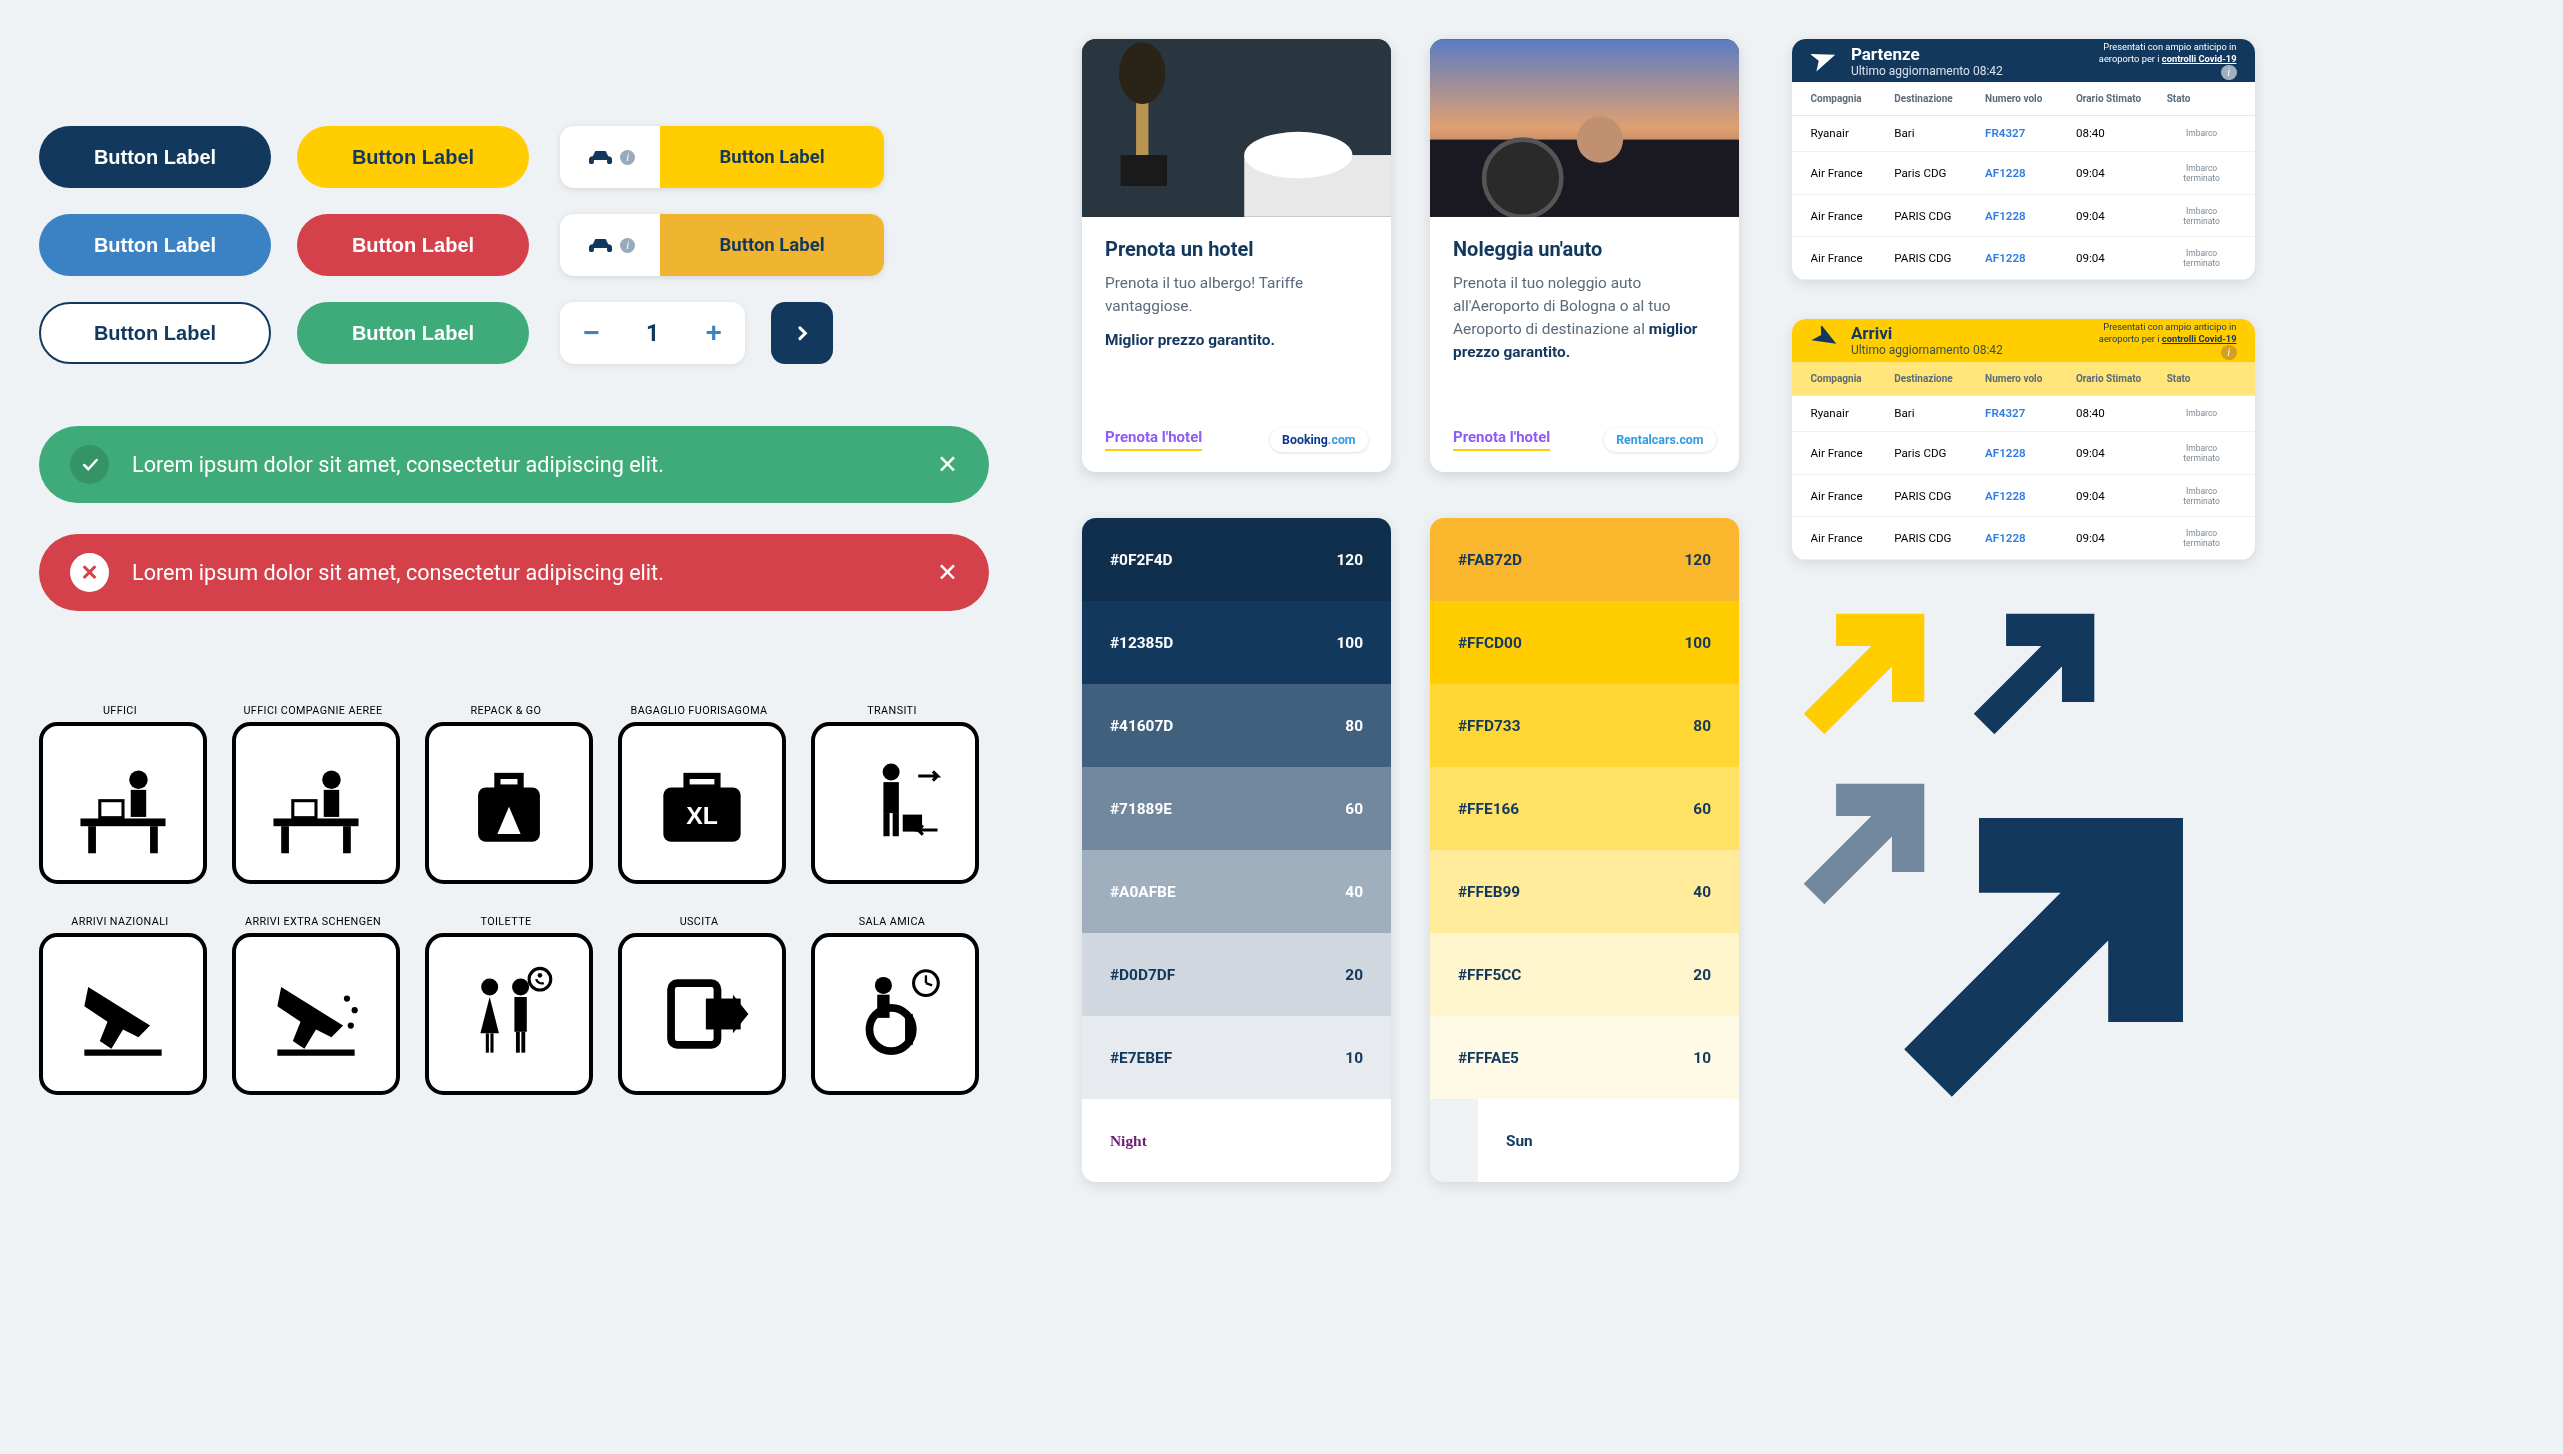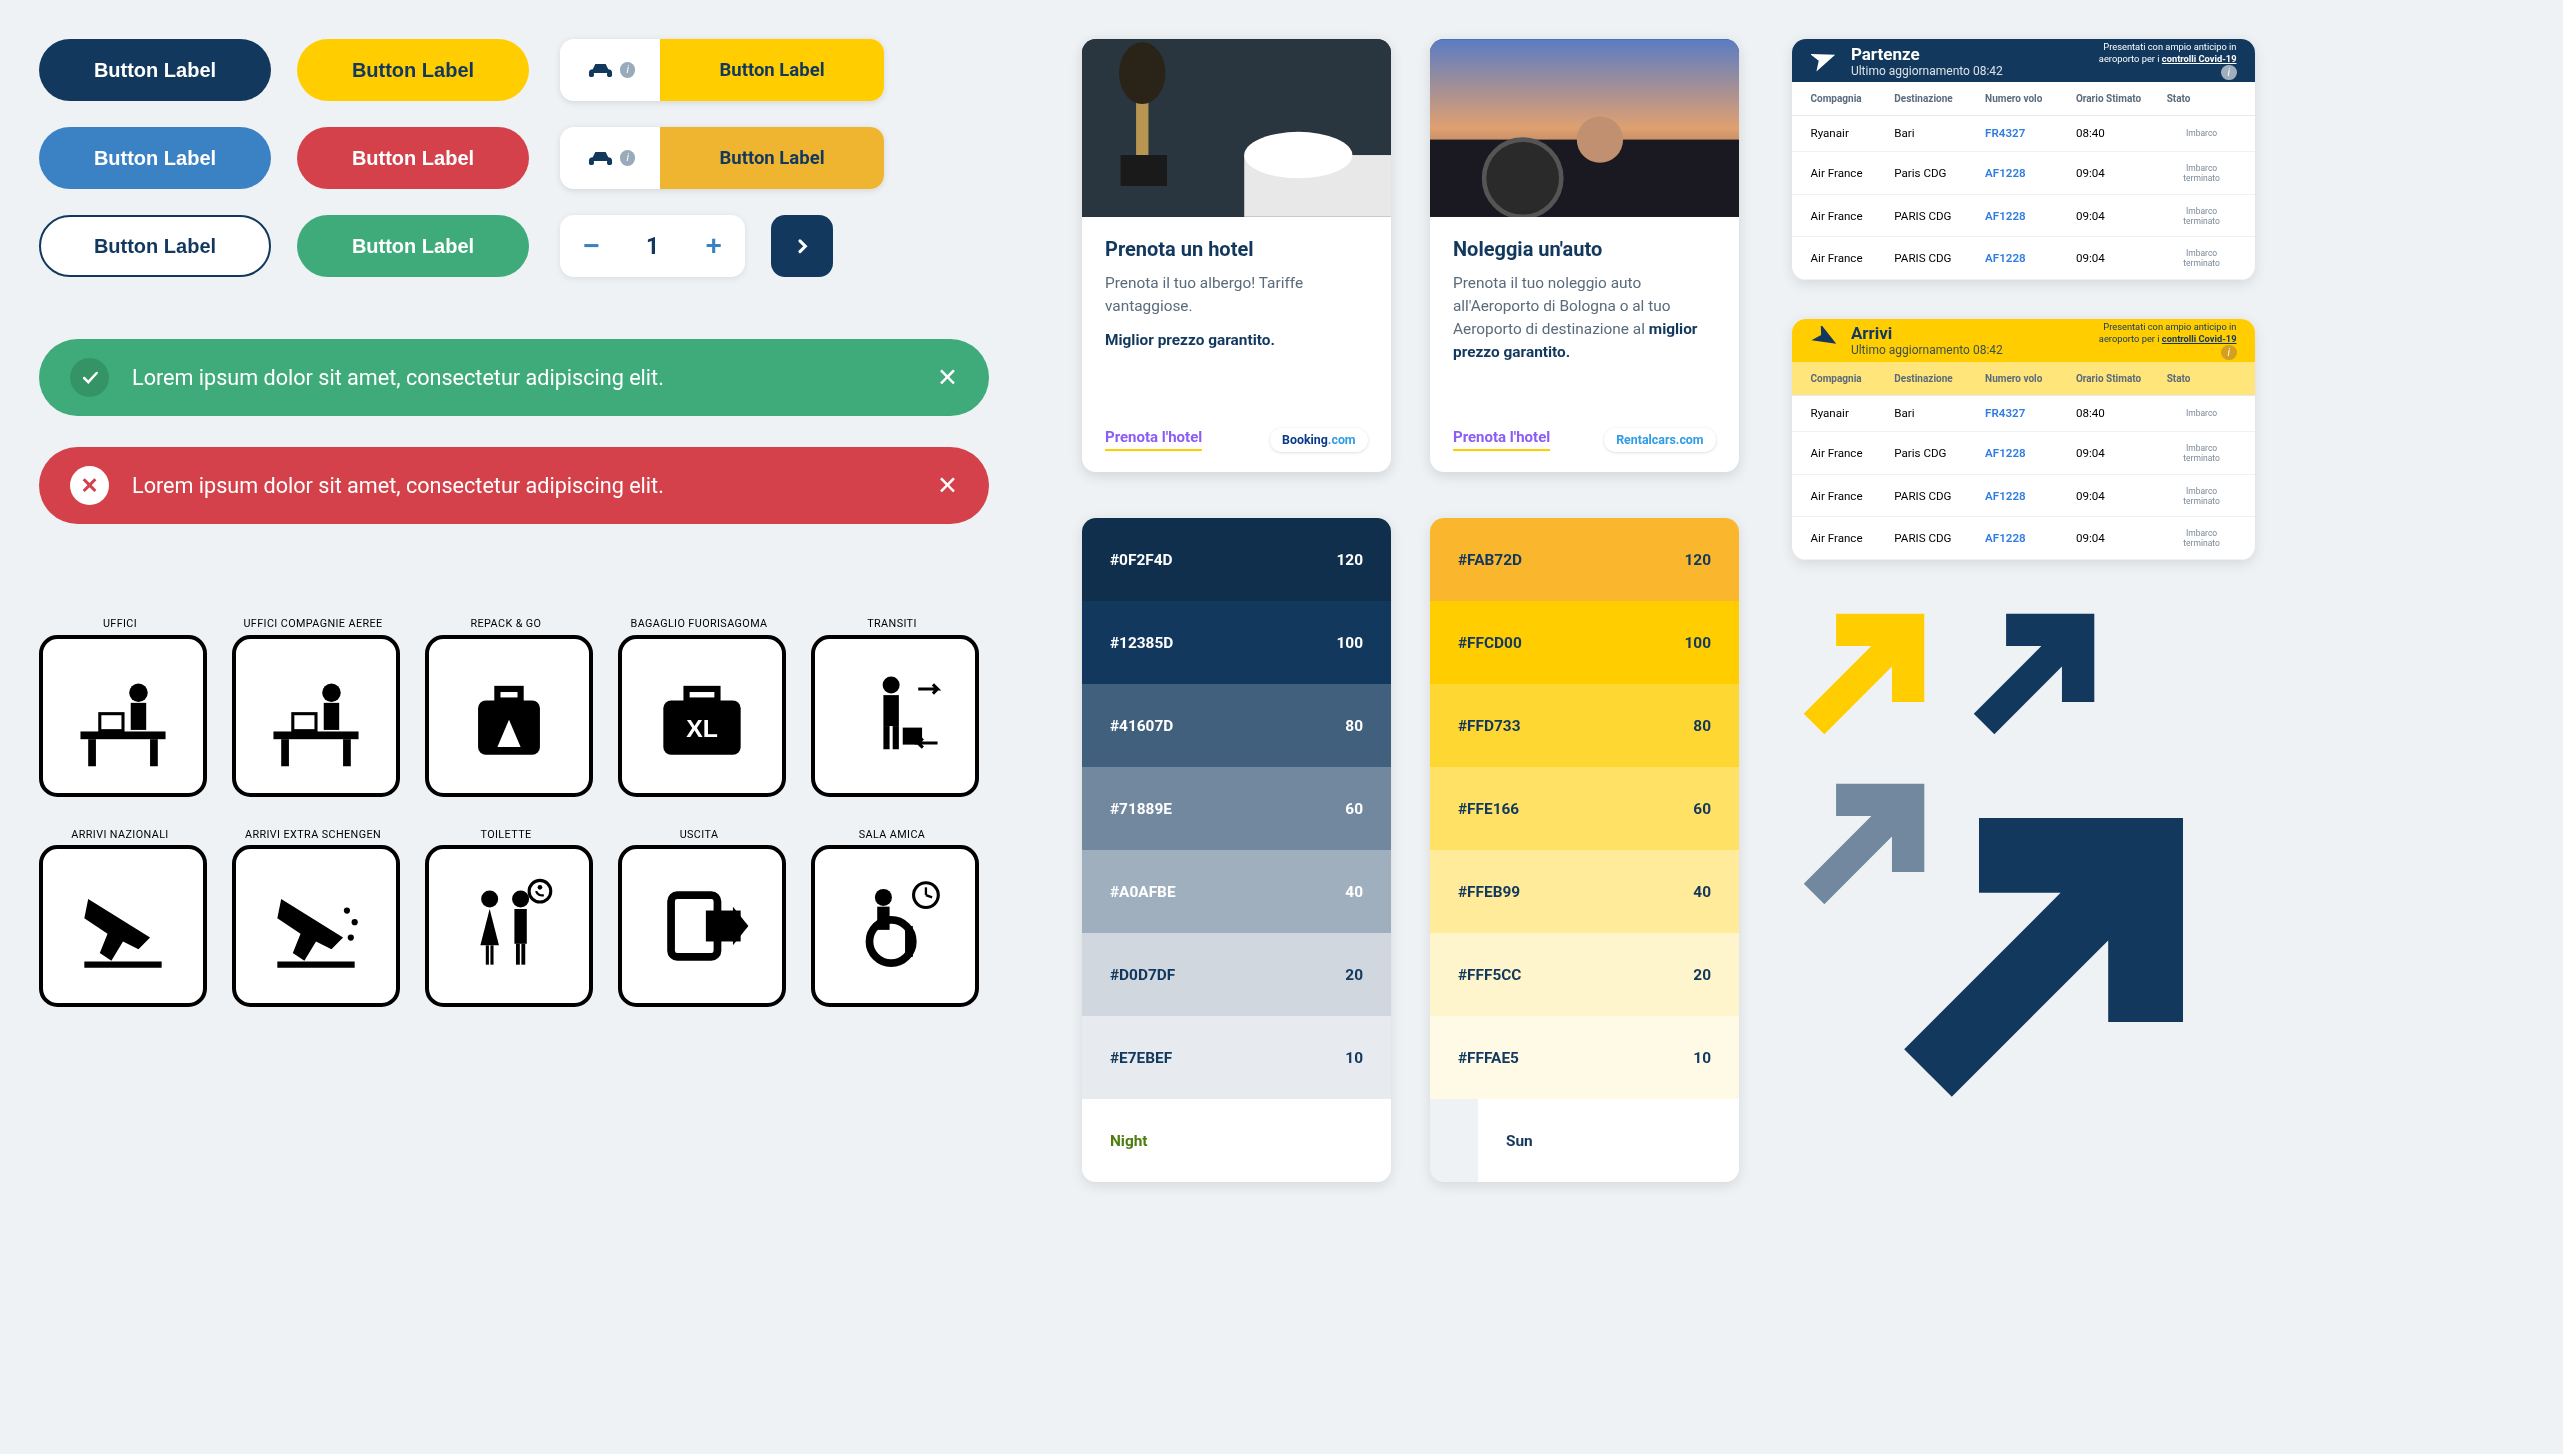--- a/index.html
+++ b/index.html
@@ -101,21 +101,21 @@
 
 .arrows-area { position:relative; margin-top:31px; height:541px; width:479px; }
 .arrow { position:absolute; }
 .arrow svg { display:block; }
 </style>
 </head>
 <body>
 
 <div class="layout">
 
-  <div class="col" style="width:997px;">
+  <div class="col" style="width:997px;justify-content:center;">
     <div style="display:flex;">
       <div class="btn-grid">
         <button class="btn btn-navy">Button Label</button>
         <button class="btn btn-yellow">Button Label</button>
         <button class="btn btn-blue">Button Label</button>
         <button class="btn btn-red">Button Label</button>
         <button class="btn btn-outline">Button Label</button>
         <button class="btn btn-green">Button Label</button>
       </div>
       <div class="btn-flex">
@@ -367,21 +367,21 @@
             <span>40</span>
           </div>
           <div class="sw" style="background: rgb(208, 215, 223); color: rgb(18, 56, 93);">
             <span>#D0D7DF</span>
             <span>20</span>
           </div>
           <div class="sw" style="background: rgb(231, 235, 239); color: rgb(18, 56, 93);">
             <span>#E7EBEF</span>
             <span>10</span>
           </div>
-          <div class="sw l" style="background: rgb(255, 255, 255); color: #4d7c0f;">Night</div>
+          <div class="sw l" style="background: rgb(255, 255, 255); color: #701a75; font-family: Liberation Serif, serif;">Night</div>
         </div>
       <div class="swatches" id="pal-sun">
           <div class="sw" style="background: rgb(250, 183, 45); color: rgb(18, 56, 93);">
             <span>#FAB72D</span>
             <span>120</span>
           </div>
           <div class="sw" style="background: rgb(255, 205, 0); color: rgb(18, 56, 93);">
             <span>#FFCD00</span>
             <span>100</span>
           </div>

